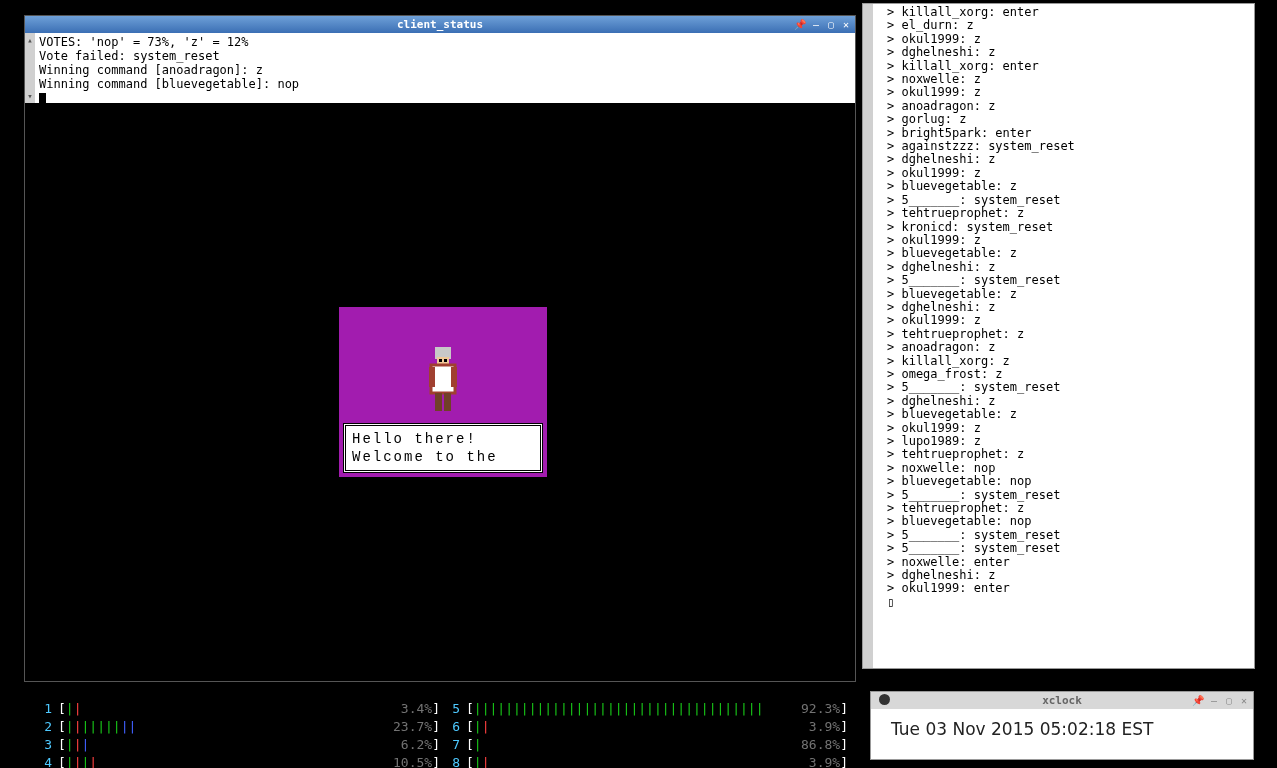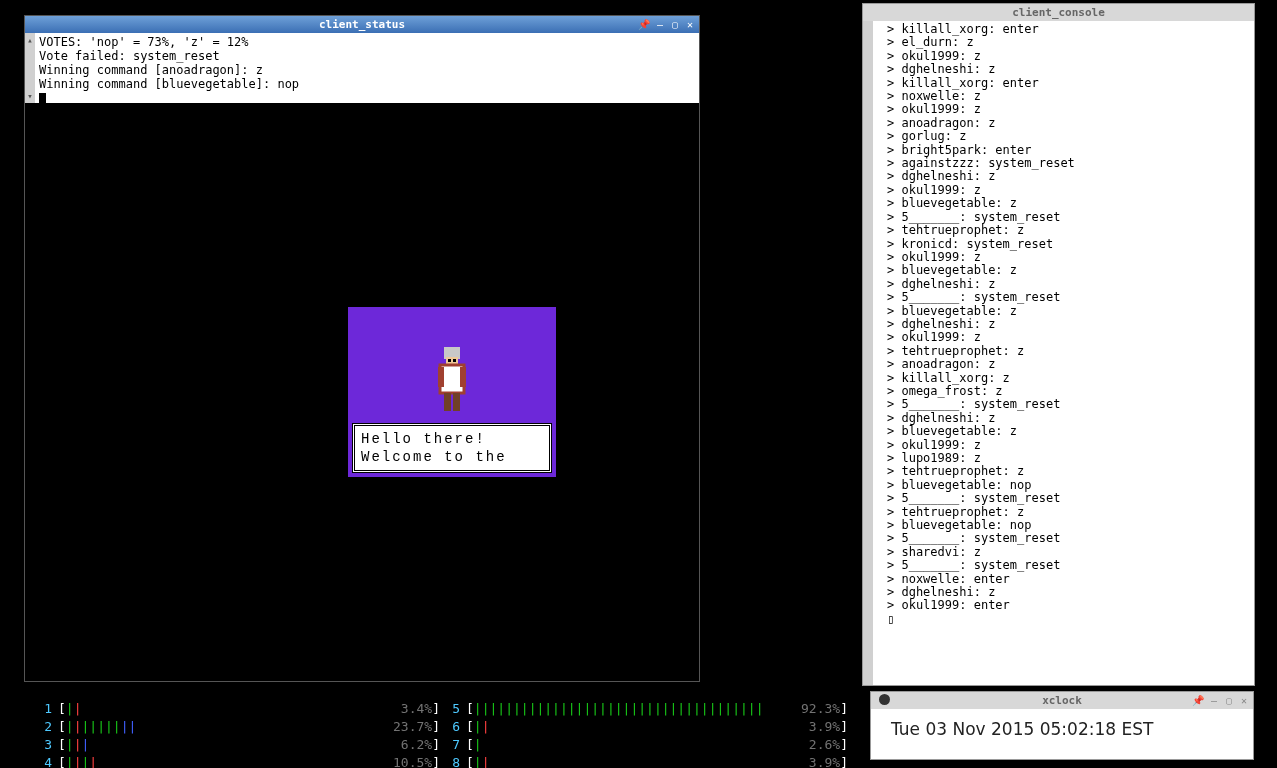--- a/index.html
+++ b/index.html
@@ -12,21 +12,21 @@
     overflow: hidden;
     color: #000;
     position: relative;
   }
 
   
   .win-status {
     position: absolute;
     left: 24px;
     top: 15px;
-    width: 676px;
+    width: 832px;
     background: #000;
     border: 1px solid #555;
   }
   .titlebar {
     height: 17px;
     background: linear-gradient(#6ea0d8, #3b6fb4);
     color: #fff;
     font-size: 11px;
     display: flex;
     align-items: center;
@@ -92,22 +92,21 @@
     background: #000;
     height: 578px;
     position: relative;
   }
   .gb-screen {
     position: absolute;
     left: 314px;
     top: 204px;
     width: 208px;
     height: 170px;
-    background: #6d28d9;
-    margin-left: 9px;
+    background: #a21caf;
   }
   .gb-textbox {
     position: absolute;
     left: 4px;
     right: 4px;
     bottom: 4px;
     border: 3px double #000;
     padding: 4px 6px;
     font-family: "Courier New", monospace;
     font-size: 14px;
@@ -251,33 +250,30 @@
       <div class="htop-row">
         <div class="htop-cell"><span class="num">1</span><span class="brak">[</span><span class="bar"><span class="g">|</span><span class="r">|</span></span><span class="pct">3.4%</span><span class="brak">]</span></div>
         <div class="htop-cell"><span class="num">5</span><span class="brak">[</span><span class="bar"><span class="g">|</span><span class="g">|</span><span class="g">|</span><span class="g">|</span><span class="g">|</span><span class="g">|</span><span class="g">|</span><span class="g">|</span><span class="g">|</span><span class="g">|</span><span class="g">|</span><span class="g">|</span><span class="g">|</span><span class="g">|</span><span class="g">|</span><span class="g">|</span><span class="g">|</span><span class="g">|</span><span class="g">|</span><span class="g">|</span><span class="g">|</span><span class="g">|</span><span class="g">|</span><span class="g">|</span><span class="g">|</span><span class="g">|</span><span class="g">|</span><span class="g">|</span><span class="g">|</span><span class="g">|</span><span class="g">|</span><span class="g">|</span><span class="g">|</span><span class="g">|</span><span class="g">|</span><span class="g">|</span><span class="g">|</span></span><span class="pct">92.3%</span><span class="brak">]</span></div>
       </div>
       <div class="htop-row">
         <div class="htop-cell"><span class="num">2</span><span class="brak">[</span><span class="bar"><span class="g">|</span><span class="r">|</span><span class="g">|</span><span class="g">|</span><span class="g">|</span><span class="g">|</span><span class="g">|</span><span class="b">|</span><span class="b">|</span></span><span class="pct">23.7%</span><span class="brak">]</span></div>
         <div class="htop-cell"><span class="num">6</span><span class="brak">[</span><span class="bar"><span class="g">|</span><span class="r">|</span></span><span class="pct">3.9%</span><span class="brak">]</span></div>
       </div>
       <div class="htop-row">
         <div class="htop-cell"><span class="num">3</span><span class="brak">[</span><span class="bar"><span class="g">|</span><span class="r">|</span><span class="b">|</span></span><span class="pct">6.2%</span><span class="brak">]</span></div>
-        <div class="htop-cell"><span class="num">7</span><span class="brak">[</span><span class="bar"><span class="g">|</span></span><span class="pct">2.6%</span><span class="brak">]</span></div>
+        <div class="htop-cell"><span class="num">7</span><span class="brak">[</span><span class="bar"><span class="g">|</span></span><span class="pct">86.8%</span><span class="brak">]</span></div>
       </div>
       <div class="htop-row">
         <div class="htop-cell"><span class="num">4</span><span class="brak">[</span><span class="bar"><span class="g">|</span><span class="r">|</span><span class="g">|</span><span class="r">|</span></span><span class="pct">10.5%</span><span class="brak">]</span></div>
         <div class="htop-cell"><span class="num">8</span><span class="brak">[</span><span class="bar"><span class="g">|</span><span class="r">|</span></span><span class="pct">3.9%</span><span class="brak">]</span></div>
       </div>
     </div>
 </div>
 
 <div class="win-console">
-  <div class="titlebar inactive">
-    <span class="title">client_console</span>
-  </div>
   <div class="console-body">
     <div class="console-gutter-arrows">
       <span>▴</span>
       <span>▾</span>
     </div>
     <div id="console-rows">
         <div class="row">&gt; killall_xorg: enter</div>
         <div class="row">&gt; el_durn: z</div>
         <div class="row">&gt; okul1999: z</div>
         <div class="row">&gt; dghelneshi: z</div>
@@ -304,26 +300,26 @@
         <div class="row">&gt; tehtrueprophet: z</div>
         <div class="row">&gt; anoadragon: z</div>
         <div class="row">&gt; killall_xorg: z</div>
         <div class="row">&gt; omega_frost: z</div>
         <div class="row">&gt; 5_______: system_reset</div>
         <div class="row">&gt; dghelneshi: z</div>
         <div class="row">&gt; bluevegetable: z</div>
         <div class="row">&gt; okul1999: z</div>
         <div class="row">&gt; lupo1989: z</div>
         <div class="row">&gt; tehtrueprophet: z</div>
+        <div class="row">&gt; noxwelle: nop</div>
         <div class="row">&gt; bluevegetable: nop</div>
         <div class="row">&gt; 5_______: system_reset</div>
         <div class="row">&gt; tehtrueprophet: z</div>
         <div class="row">&gt; bluevegetable: nop</div>
         <div class="row">&gt; 5_______: system_reset</div>
-        <div class="row">&gt; sharedvi: z</div>
         <div class="row">&gt; 5_______: system_reset</div>
         <div class="row">&gt; noxwelle: enter</div>
         <div class="row">&gt; dghelneshi: z</div>
         <div class="row">&gt; okul1999: enter</div>
       </div>
     <div class="row">▯</div>
   </div>
 </div>
 
 <div class="win-xclock">

